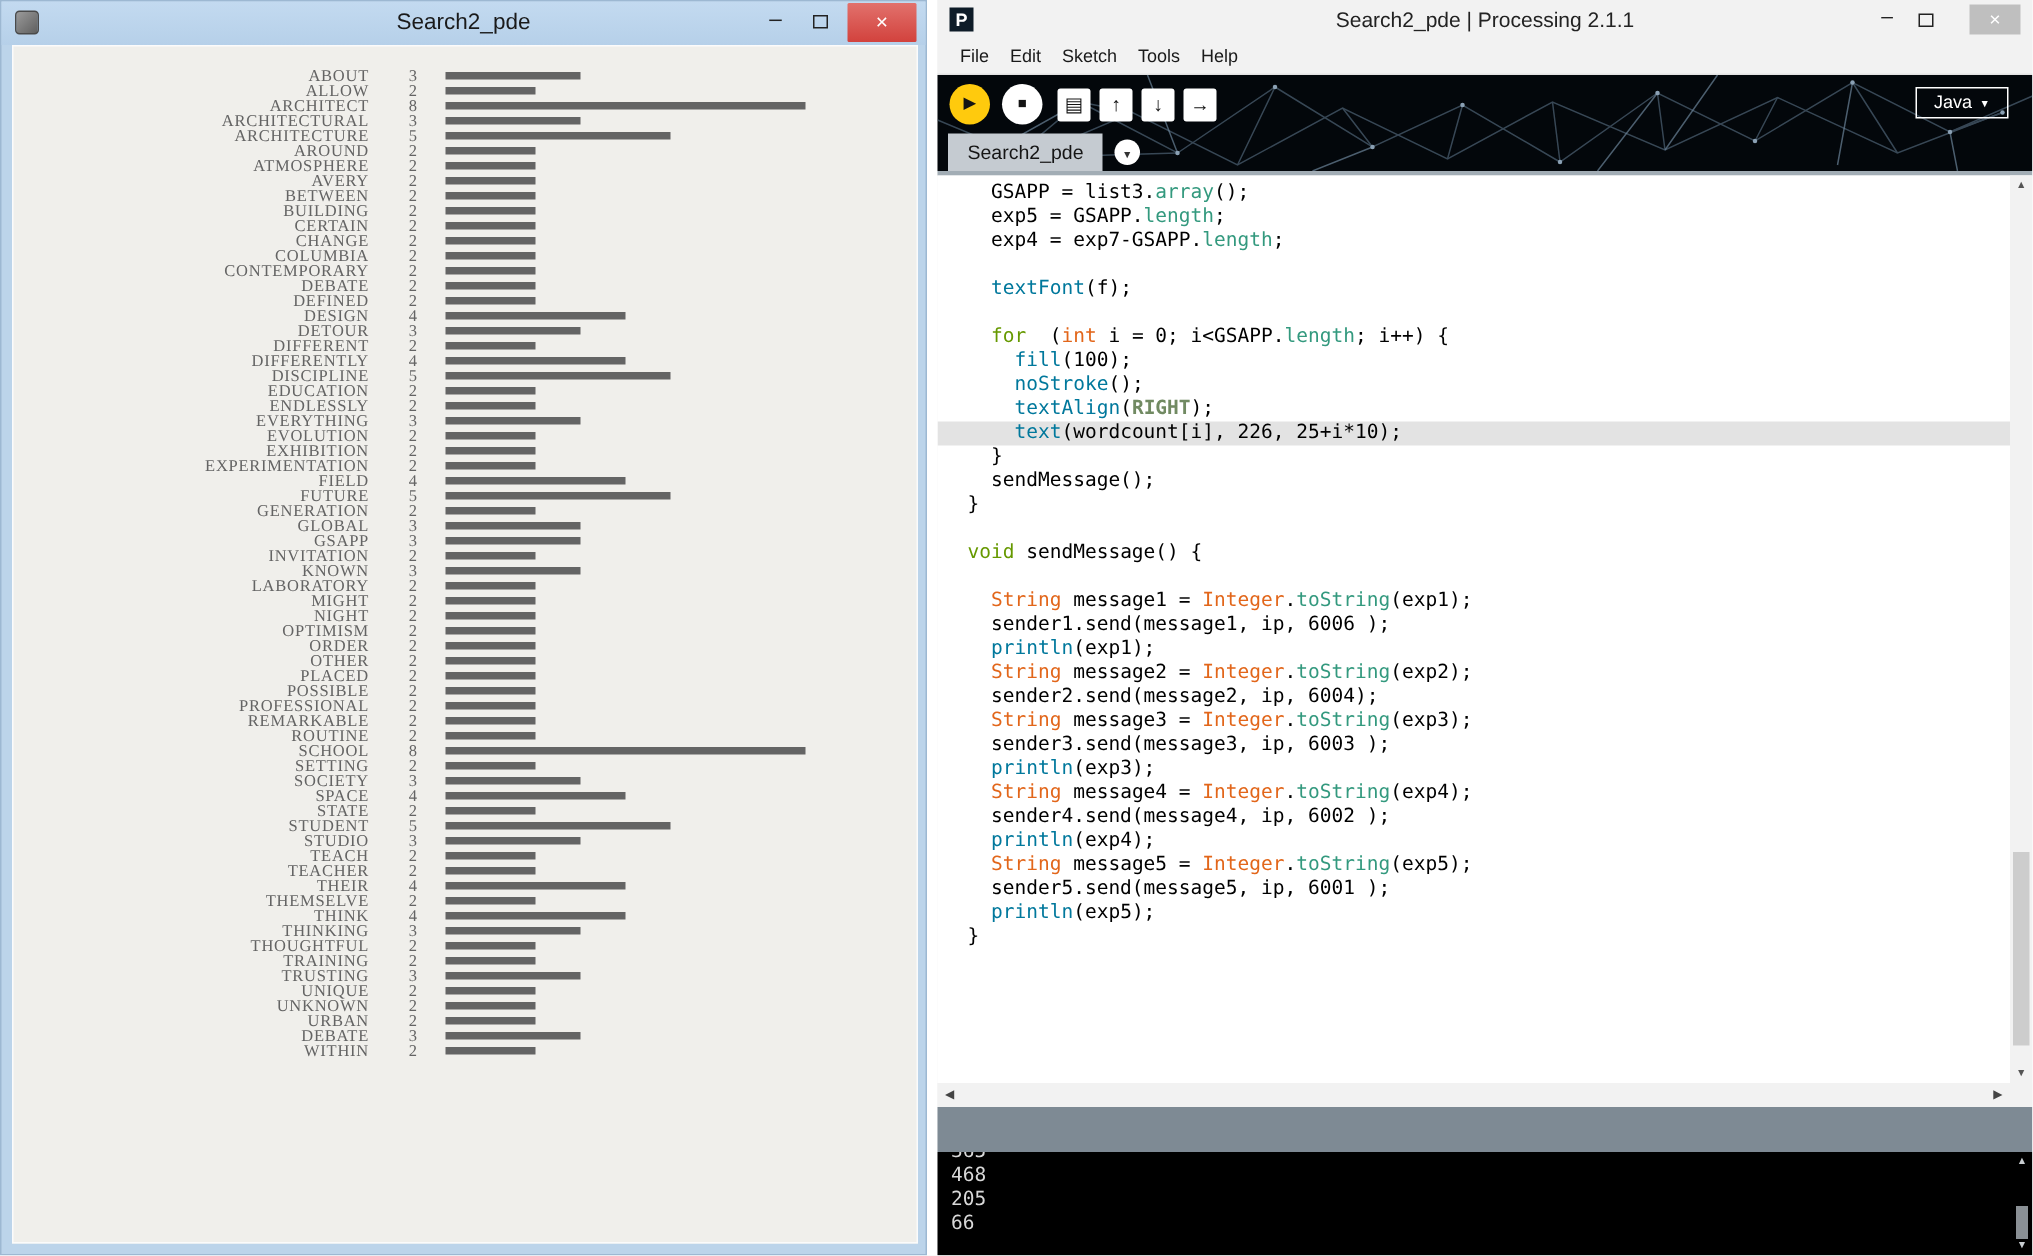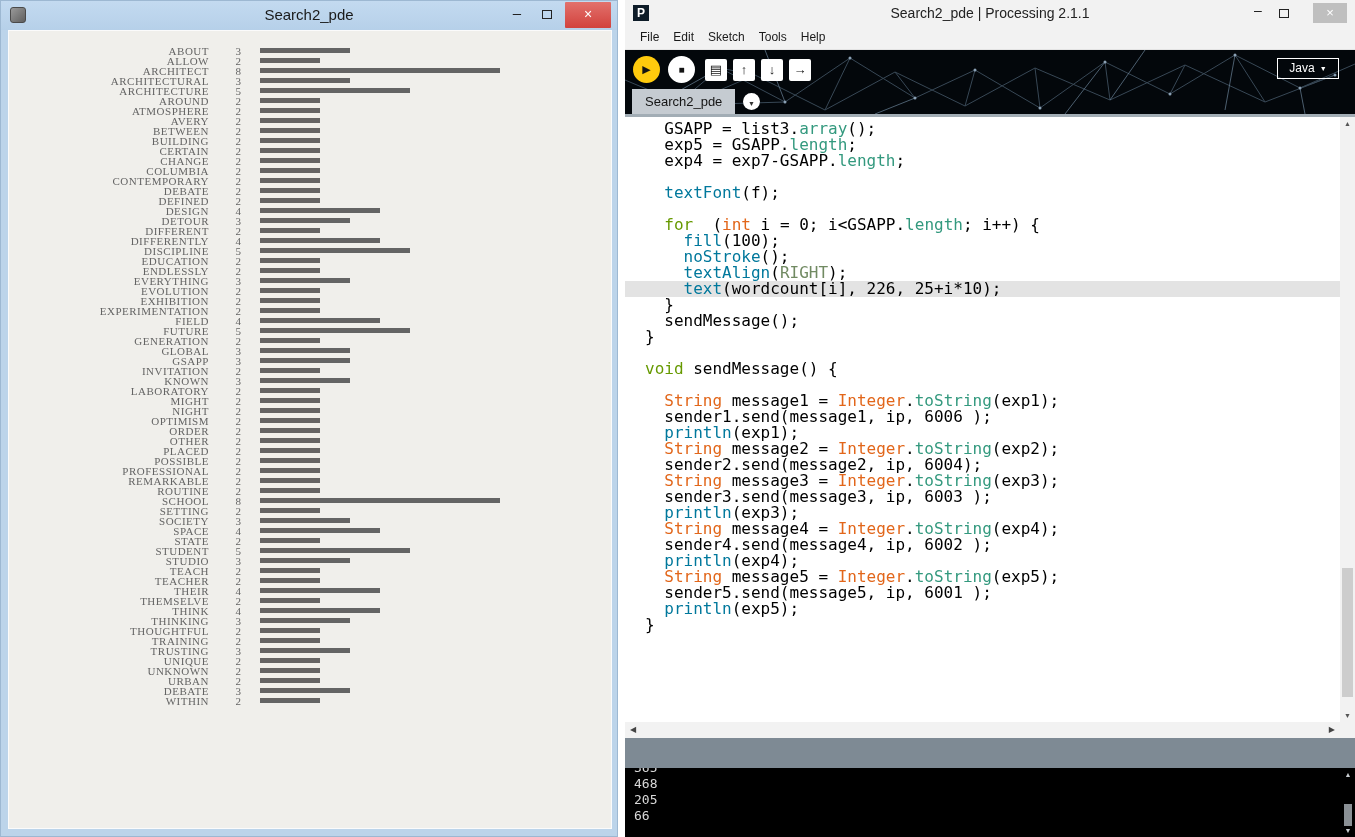--- a/index.html
+++ b/index.html
@@ -11,21 +11,21 @@
   .sketch-titlebar { position:absolute; left:0; top:0; width:100%; height:29px; background:linear-gradient(#c3daf0,#b6d0e9); }
   .sketch-appicon { position:absolute; left:9px; top:6px; width:16px; height:16px; border-radius:3px;
                     background:linear-gradient(135deg,#9a9a9a,#5f5f5f); border:1px solid #4a4a4a; }
   .sketch-title { position:absolute; left:0; right:0; top:0; text-align:center; line-height:28px; font-size:15px; color:#1a1a1a; }
   .sk-min { position:absolute; right:86px; top:0; width:28px; height:27px; text-align:center; line-height:24px; font-size:15px; color:#222; cursor:default; }
   .sk-max { position:absolute; right:56px; top:0; width:28px; height:27px; text-align:center; cursor:default; }
   .maxbox { display:inline-block; width:10px; height:9px; border:1px solid #222; margin-top:9px; }
   .sk-close { position:absolute; right:6px; top:1px; width:46px; height:26px; background:linear-gradient(#e2716c,#d2423d);
               color:#fff; text-align:center; line-height:25px; font-size:14px; border-radius:1px; cursor:default; }
   .sketch-content { position:absolute; left:7px; top:29px; width:604px; height:799px; background:#f0efeb; border:1px solid #fbfbfb; }
-  .word-list { position:absolute; left:0; top:15px; width:100%; }
+  .word-list { position:absolute; left:0; top:15px; width:100%;padding-left:37px; }
   .wrow { position:relative; height:10px; }
   .wlabel { position:absolute; left:0; top:0; width:200px; text-align:right; font-family:"Liberation Serif", serif;
             font-size:11px; line-height:10px; color:#646464; letter-spacing:0.5px; white-space:nowrap; }
   .wcount { position:absolute; left:206px; top:0; width:26px; text-align:right; font-family:"Liberation Serif", serif;
             font-size:11px; line-height:10px; color:#646464; }
   .wbar { position:absolute; left:251px; top:2px; height:5px; background:#646464; }
 
   
   .ide-win { position:absolute; left:625px; top:0; width:730px; height:837px; background:#f1f1f1; }
   .ide-titlebar { position:relative; height:26px; background:#f2f2f2; }
@@ -51,25 +51,25 @@
               font-size:12px; text-align:center; line-height:19px; }
   .mode-btn .dd { font-size:7px; margin-left:5px; vertical-align:1px; }
   .tab { position:absolute; left:7px; bottom:0; height:25px; padding:0 13px; background:#c5cbd1; color:#151515;
          font-size:13px; line-height:26px; }
   .tab-menu { position:absolute; left:118px; bottom:4px; width:17px; height:17px; border-radius:50%; background:#fff;
               text-align:center; line-height:16px; }
   .tab-menu span { font-size:7px; color:#333; }
   .header-sep { height:3px; background:#a2adb5; }
 
   .code-area { position:relative; height:605px; background:#fff; overflow:hidden; }
-  .code-lines { position:absolute; left:0; top:4px; right:15px; font-family:"DejaVu Sans Mono", monospace; font-size:16px; }
+  .code-lines { position:absolute; left:0; top:4px; right:15px; font-family:"DejaVu Sans Mono", monospace; font-size:13px; }
   .cl { height:16px; line-height:16px; padding-left:20px; white-space:pre; }
   .cl.hl { background:#e3e3e3; }
   .tk-d { color:#000000; } .tk-k { color:#669900; } .tk-t { color:#e2661a; }
-  .tk-f { color:#00789c; } .tk-m { color:#33997e; } .tk-c { color:#718a62; }
+  .tk-f { color:#00789c; } .tk-m { color:#33997e; } .tk-c { color:#718a62;font-weight:bold; }
   .v-scroll { position:absolute; right:0; top:0; bottom:0; width:15px; background:#f2f2f2; }
   .vs-up, .vs-down { position:absolute; left:0; right:0; text-align:center; font-size:7px; color:#555; }
   .vs-up { top:3px; } .vs-down { bottom:3px; }
   .vs-thumb { position:absolute; left:2px; right:2px; top:451px; height:129px; background:#cdcdcd; }
   .h-scroll { position:relative; height:16px; background:#f2f2f2; }
   .hs-left, .hs-right { position:absolute; top:0; line-height:16px; font-size:8px; color:#444; }
   .hs-left { left:5px; } .hs-right { right:20px; }
   .msg-band { height:30px; background:#7e8a94; }
 
   .console { position:relative; height:69px; background:#000; overflow:hidden; }

